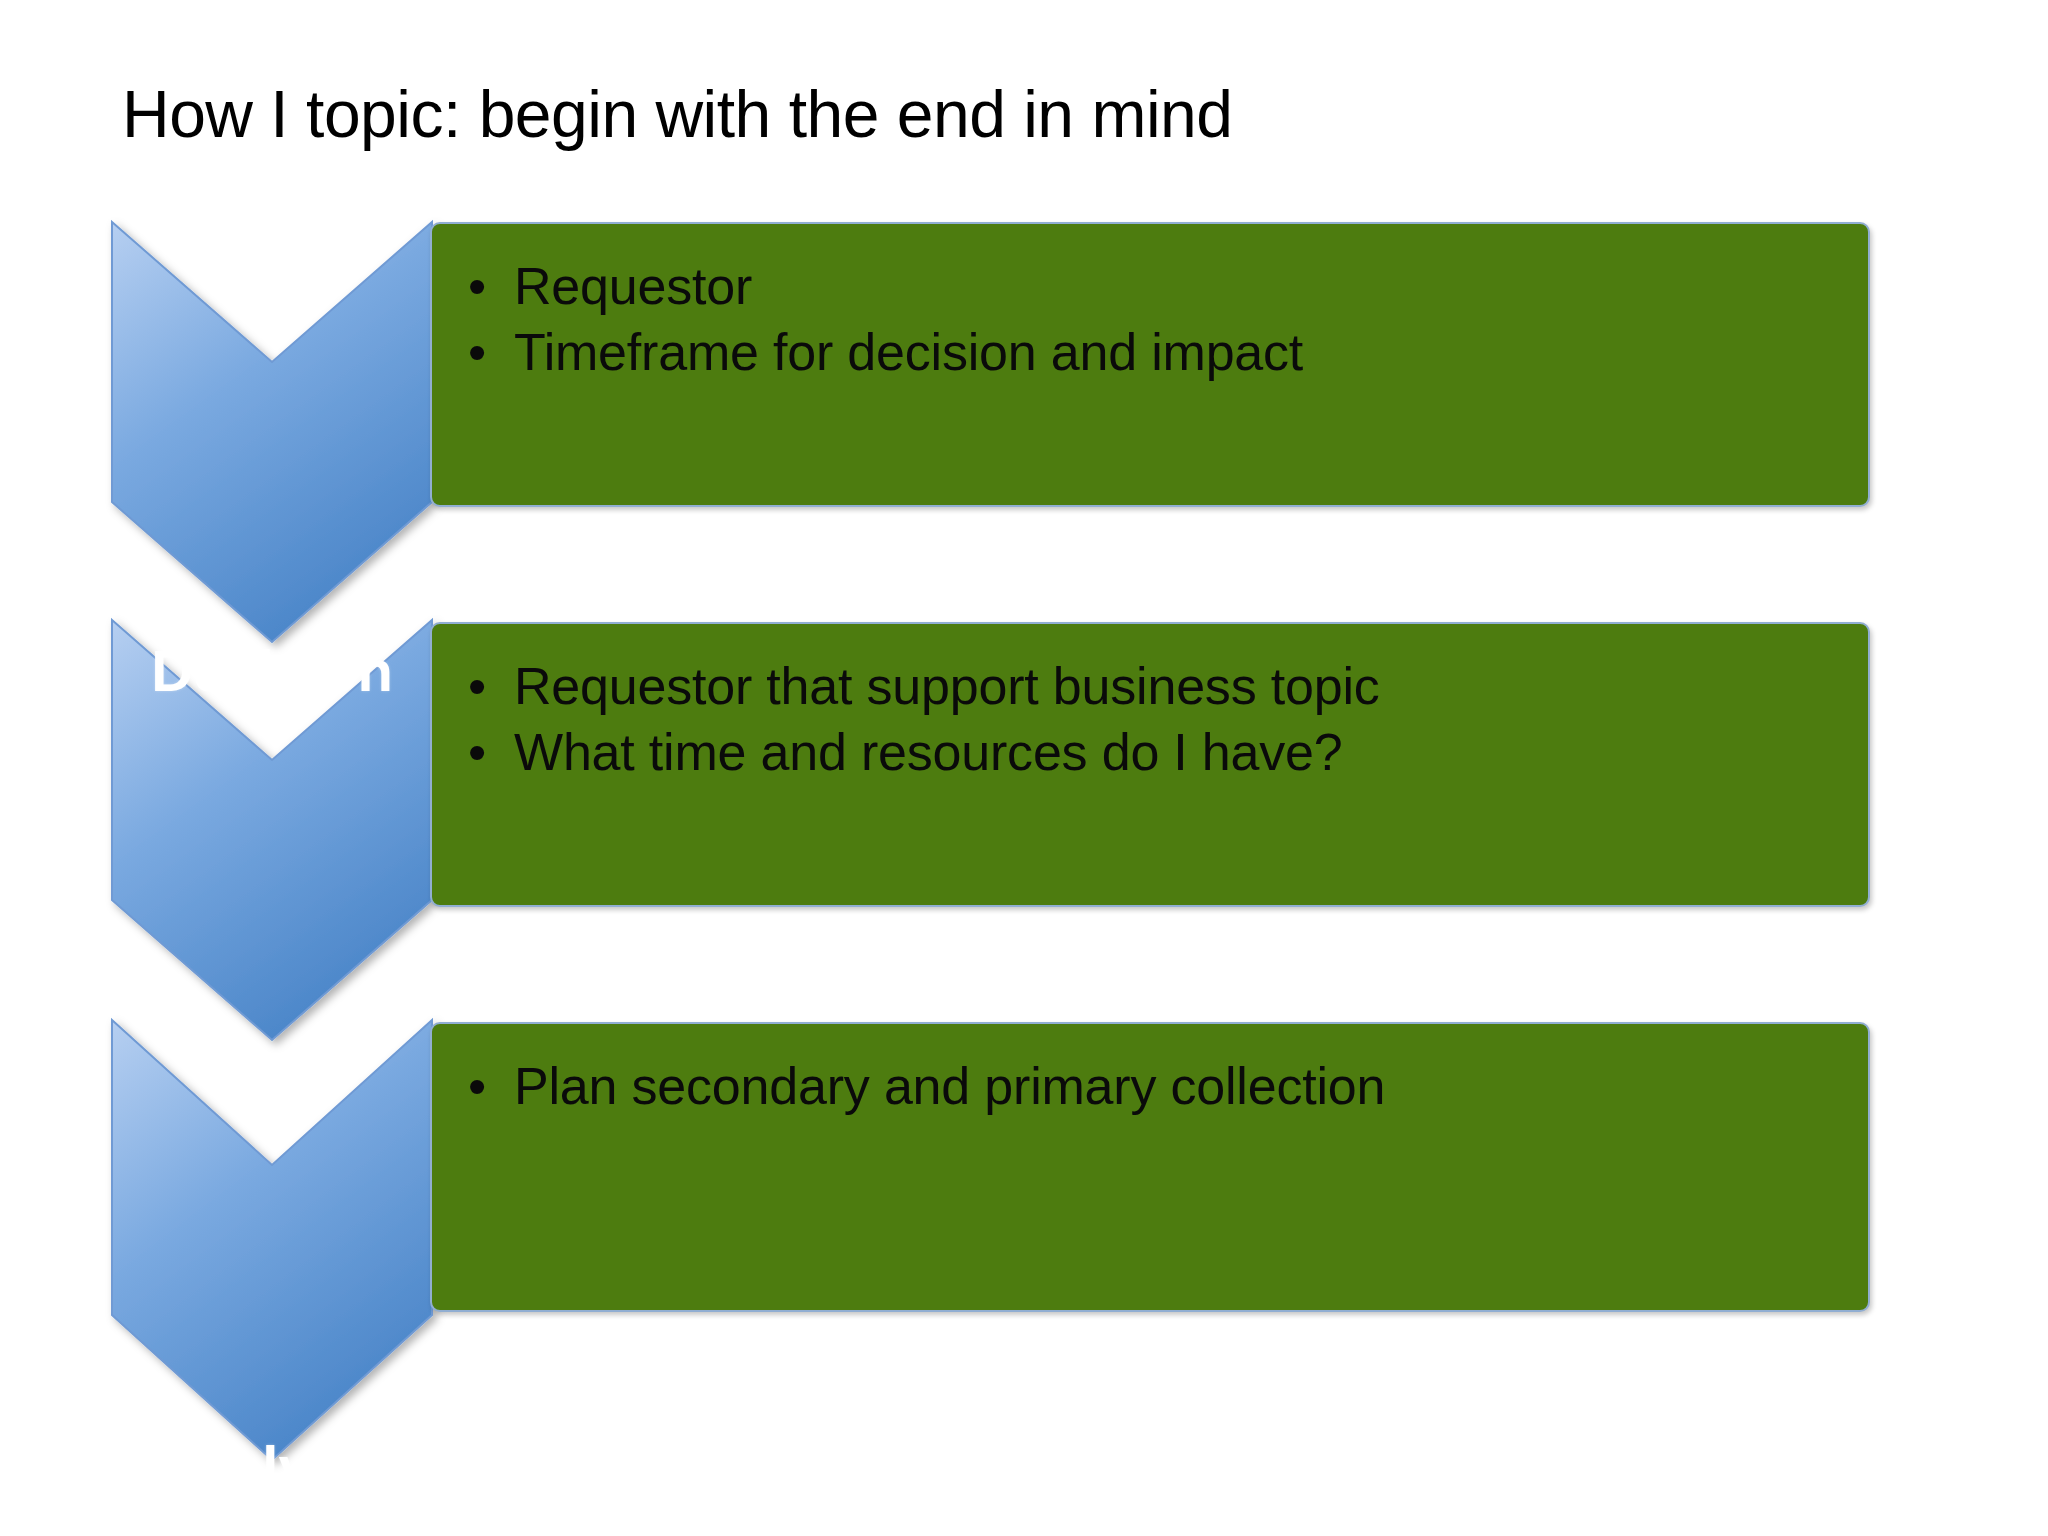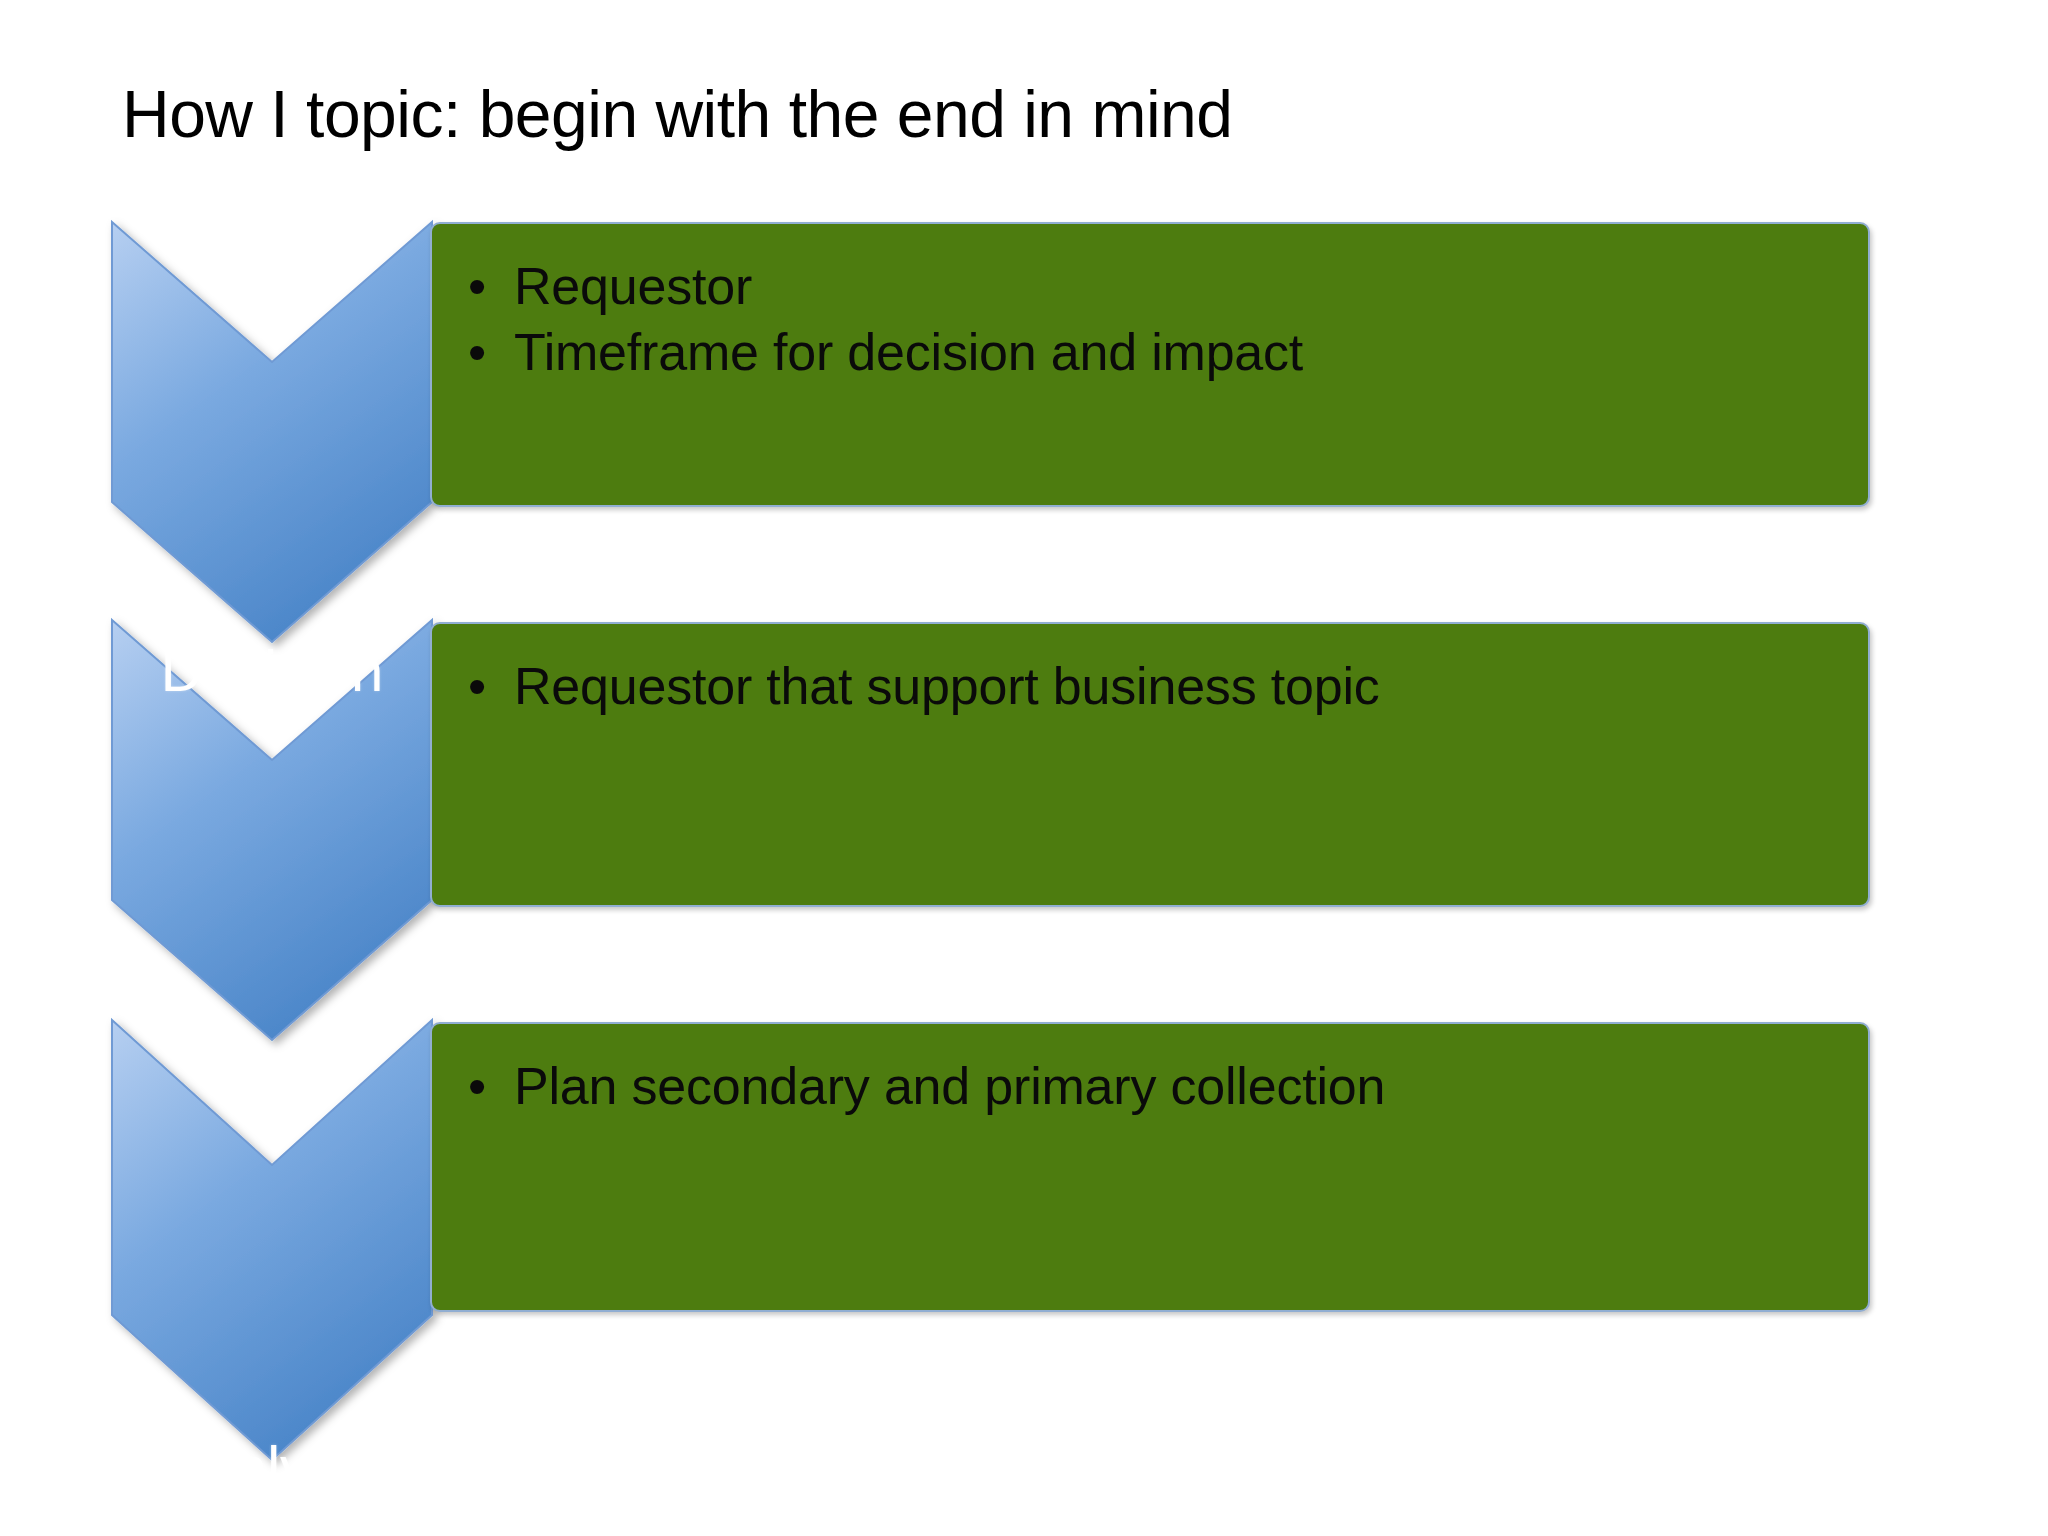--- a/index.html
+++ b/index.html
@@ -62,21 +62,21 @@
     height: 100%;
     overflow: visible;
   }
   .chevron-label {
     position: absolute;
     left: 0;
     width: 320px;
     text-align: center;
     font-family: "Liberation Sans", sans-serif;
     font-size: 58px;
-    font-weight: 400;
+    font-weight: 700;
     color: #ffffff;
     line-height: 1;
     z-index: 3;
     text-shadow: 0 0 3px rgba(255,255,255,0.35);
     white-space: nowrap;
   }
 
   
   .content-box {
     position: absolute;
@@ -167,20 +167,21 @@
         <div class="chevron-label">Decision</div>
       </div>
 
     </div>
 
     <div class="stage" id="stage-1">
 
       <div class="content-box">
         <ul class="bullets">
           <li class="bullet">Requestor that support business topic</li>
+          <li class="bullet">What time and resources do I have?</li>
         </ul>
       </div>
 
       <div class="chevron">
         <svg class="chevron-shape" viewBox="0 0 320 420" preserveAspectRatio="none">
           <defs>
             <linearGradient id="grad1" x1="0" y1="0" x2="0.55" y2="1">
               <stop offset="0%" stop-color="#b6cff1"></stop>
               <stop offset="45%" stop-color="#7aa9e0"></stop>
               <stop offset="100%" stop-color="#4b86c9"></stop>

